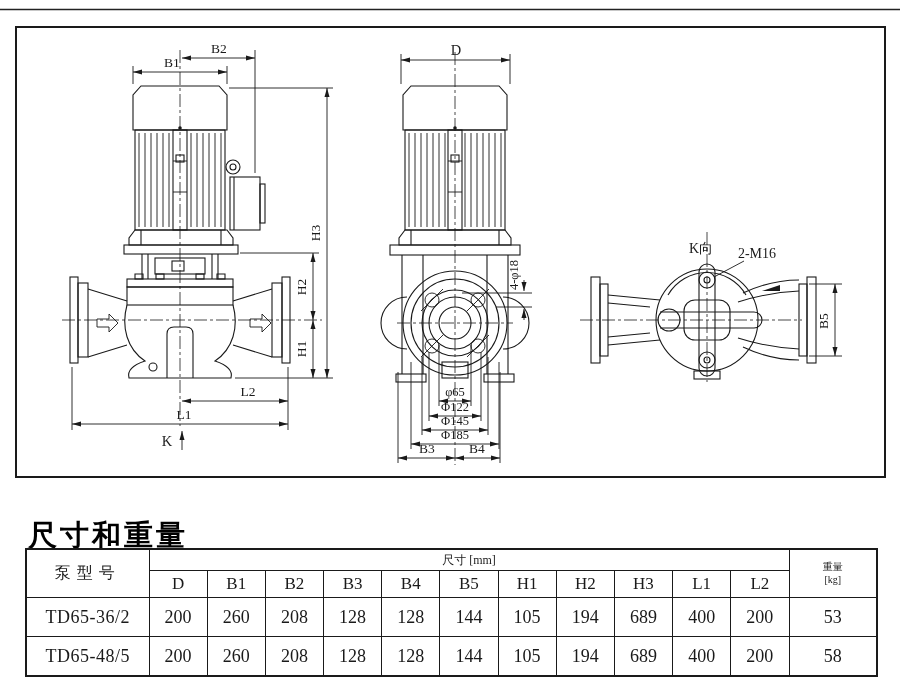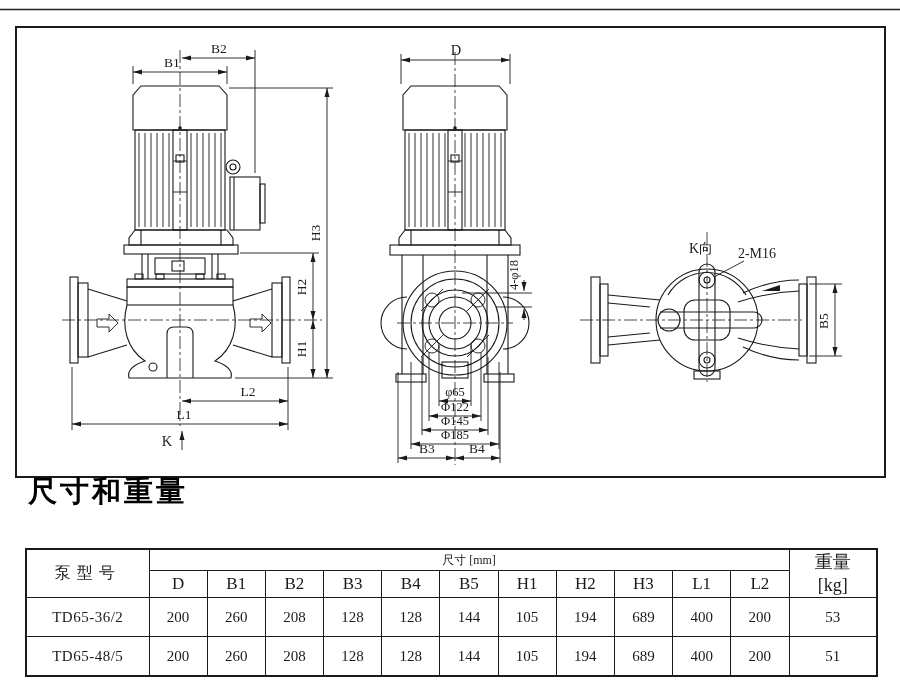--- a/index.html
+++ b/index.html
@@ -1,29 +1,29 @@
 <!DOCTYPE html>
 <html><head>
 <meta charset="utf-8">
 <style>
   html,body{margin:0;padding:0;background:#fff;}
   .canvas{position:relative;width:900px;height:692px;background:#ffffff;overflow:hidden;
           font-family:"Liberation Serif", serif;color:#1a1a1a;}
   svg.drawing{position:absolute;left:0;top:0;display:block;}
-  .section-title{position:absolute;left:28px;top:472px;font-family:"Liberation Sans", sans-serif;
+  .section-title{position:absolute;left:28px;top:516px;font-family:"Liberation Sans", sans-serif;
                  font-weight:bold;font-size:29px;letter-spacing:3px;color:#000;}
   table.dims{position:absolute;left:25px;top:548px;width:853px;border-collapse:collapse;
              table-layout:fixed;border:2px solid #1a1a1a;font-size:16px;}
   table.dims th, table.dims td{border:1px solid #1a1a1a;text-align:center;vertical-align:middle;
              font-weight:normal;padding:0;}
   .row-group th{height:20px;font-size:12px;}
   .row-sub th{height:26px;font-size:17px;}
-  .row-data td{height:38px;font-size:15px;margin-left:45px;}
+  .row-data td{height:38px;font-size:18px;margin-left:45px;}
   th.model{letter-spacing:6px;font-size:16px;}
-  th.weight{font-size:18px;line-height:1.25;}
+  th.weight{font-size:10px;line-height:1.25;}
   td.model-cell{letter-spacing:0.5px;}
 </style>
 </head>
 <body>
 
 <div class="canvas">
 
 <svg class="drawing" width="900" height="500" viewBox="0 0 900 500">
   <defs>
     <marker id="ar" markerWidth="12" markerHeight="8" refX="10" refY="3.5" orient="auto-start-reverse">
@@ -247,18 +247,18 @@
     <td>260</td>
     <td>208</td>
     <td>128</td>
     <td>128</td>
     <td>144</td>
     <td>105</td>
     <td>194</td>
     <td>689</td>
     <td>400</td>
     <td>200</td>
-    <td>51</td>
+    <td>58</td>
   </tr>
 </tbody>
     </table>
 
 </div>
 
 </body></html>

